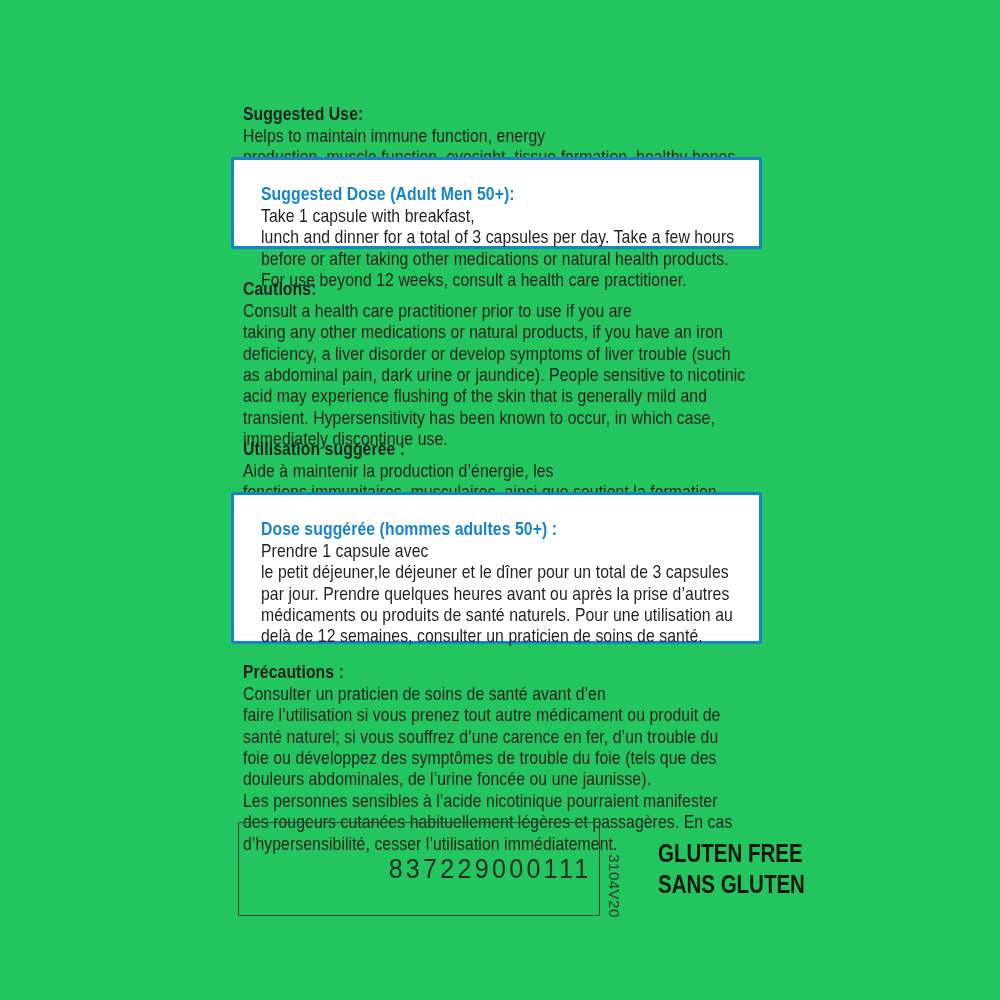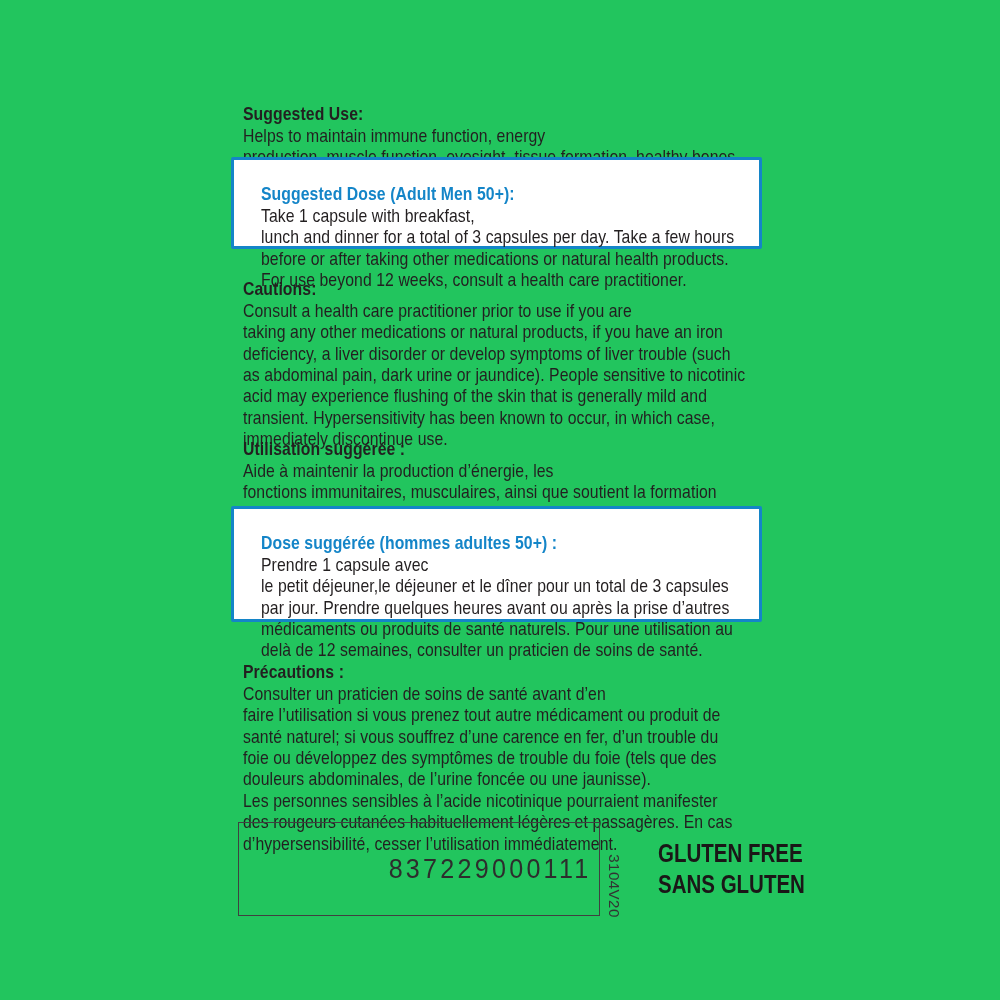--- a/index.html
+++ b/index.html
@@ -116,21 +116,21 @@
   </section>
 
   <section class="para abs" style="left:243px; top:417px;">
     <span class="lead">Utilisation suggérée :</span>
     <span>Aide à maintenir la production d’énergie, les
 fonctions immunitaires, musculaires, ainsi que soutient la formation
 des tissus, la santé des os, des cheveux, des ongles et de la peau, et
 favorise le maintien de la santé globale.</span>
   </section>
 
-  <section class="dose-box" style="left:231px; top:506px; width:531px; height:116px;">
+  <section class="dose-box" style="left:231px; top:492px; width:531px; height:152px;">
     <div class="para">
       <span class="lead blue">Dose suggérée (hommes adultes 50+) :</span>
       <span>Prendre 1 capsule avec
 le petit déjeuner,le déjeuner et le dîner pour un total de 3 capsules
 par jour. Prendre quelques heures avant ou après la prise d’autres
 médicaments ou produits de santé naturels. Pour une utilisation au
 delà de 12 semaines, consulter un praticien de soins de santé.</span>
     </div>
   </section>
 

